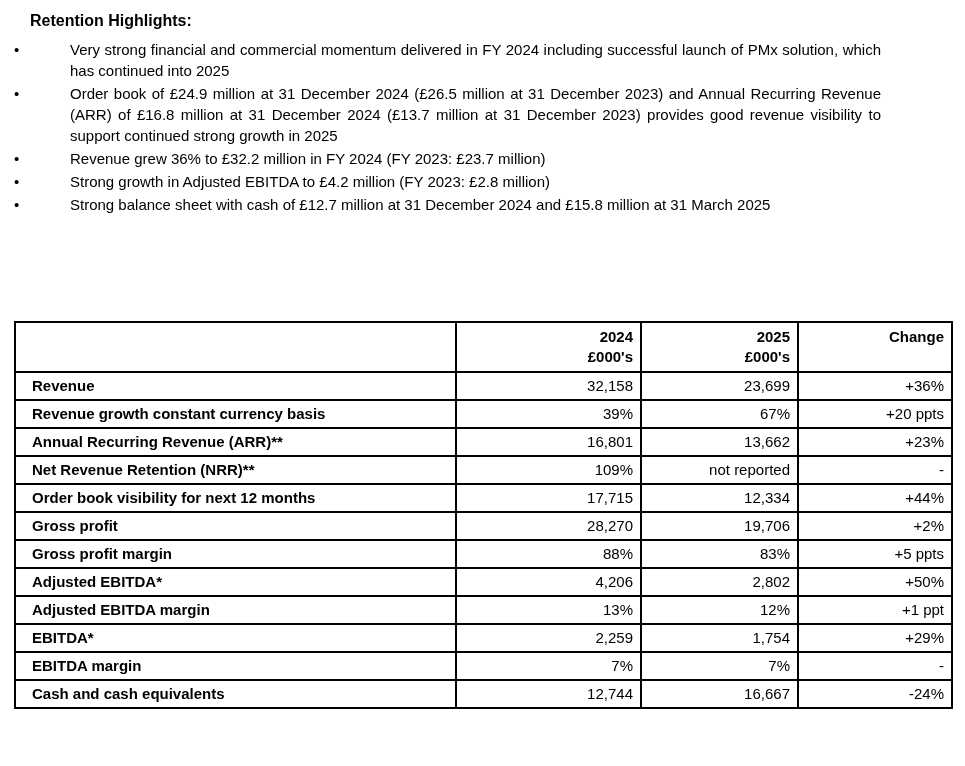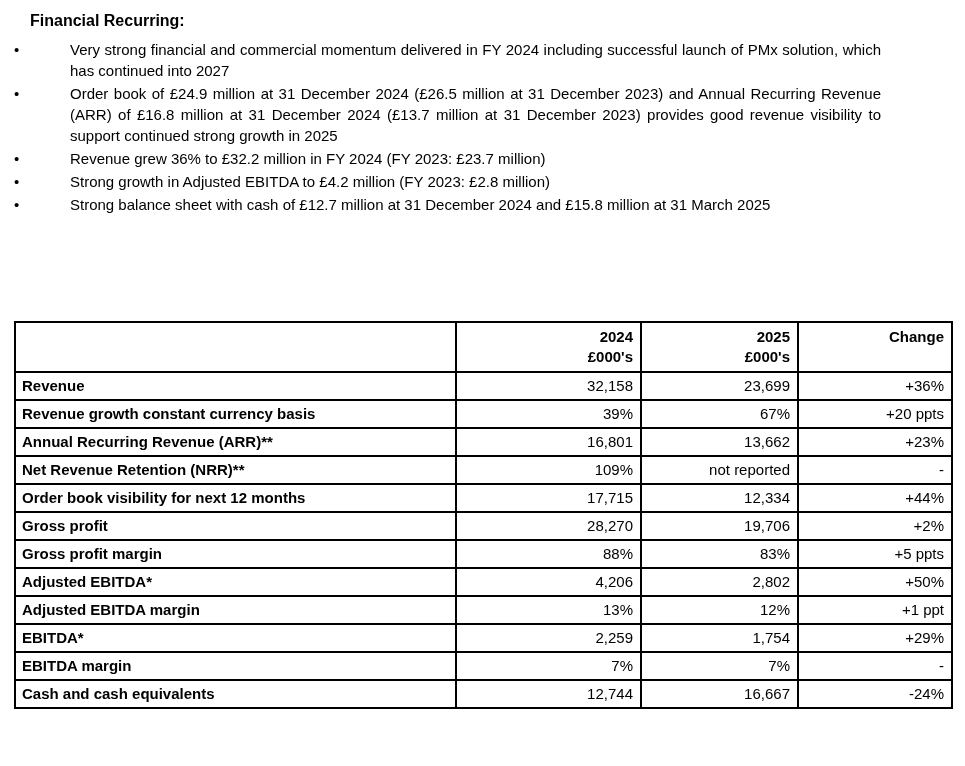--- a/index.html
+++ b/index.html
@@ -67,41 +67,41 @@
     text-align: left;
     padding-left: 6px;
   }
   .fin-table td {
     padding: 3px 7px 3px 7px;
     height: 26px;
   }
   .fin-table td.label {
     font-weight: 700;
     text-align: left;
-    padding-left: 6px;
+    padding-left: 16px;
   }
   .fin-table td.num {
     text-align: right;
     font-weight: 400;
   }
   .hline {
     display: block;
   }
 </style>
 </head>
 <body>
 
 <div class="doc">
 
-  <div class="heading">Financial Recurring:</div>
+  <div class="heading">Retention Highlights:</div>
 
   <div class="highlights">
     <div class="bullet-item">
       <span class="bullet-marker">•</span>
-      <span class="bullet-text">Very strong financial and commercial momentum delivered in FY 2024 including successful launch of PMx solution, which has continued into 2027</span>
+      <span class="bullet-text">Very strong financial and commercial momentum delivered in FY 2024 including successful launch of PMx solution, which has continued into 2025</span>
     </div>
     <div class="bullet-item">
       <span class="bullet-marker">•</span>
       <span class="bullet-text">Order book of £24.9 million at 31 December 2024 (£26.5 million at 31 December 2023) and Annual Recurring Revenue (ARR) of £16.8 million at 31 December 2024 (£13.7 million at 31 December 2023) provides good revenue visibility to support continued strong growth in 2025</span>
     </div>
     <div class="bullet-item">
       <span class="bullet-marker">•</span>
       <span class="bullet-text">Revenue grew 36% to £32.2 million in FY 2024 (FY 2023: £23.7 million)</span>
     </div>
     <div class="bullet-item">

